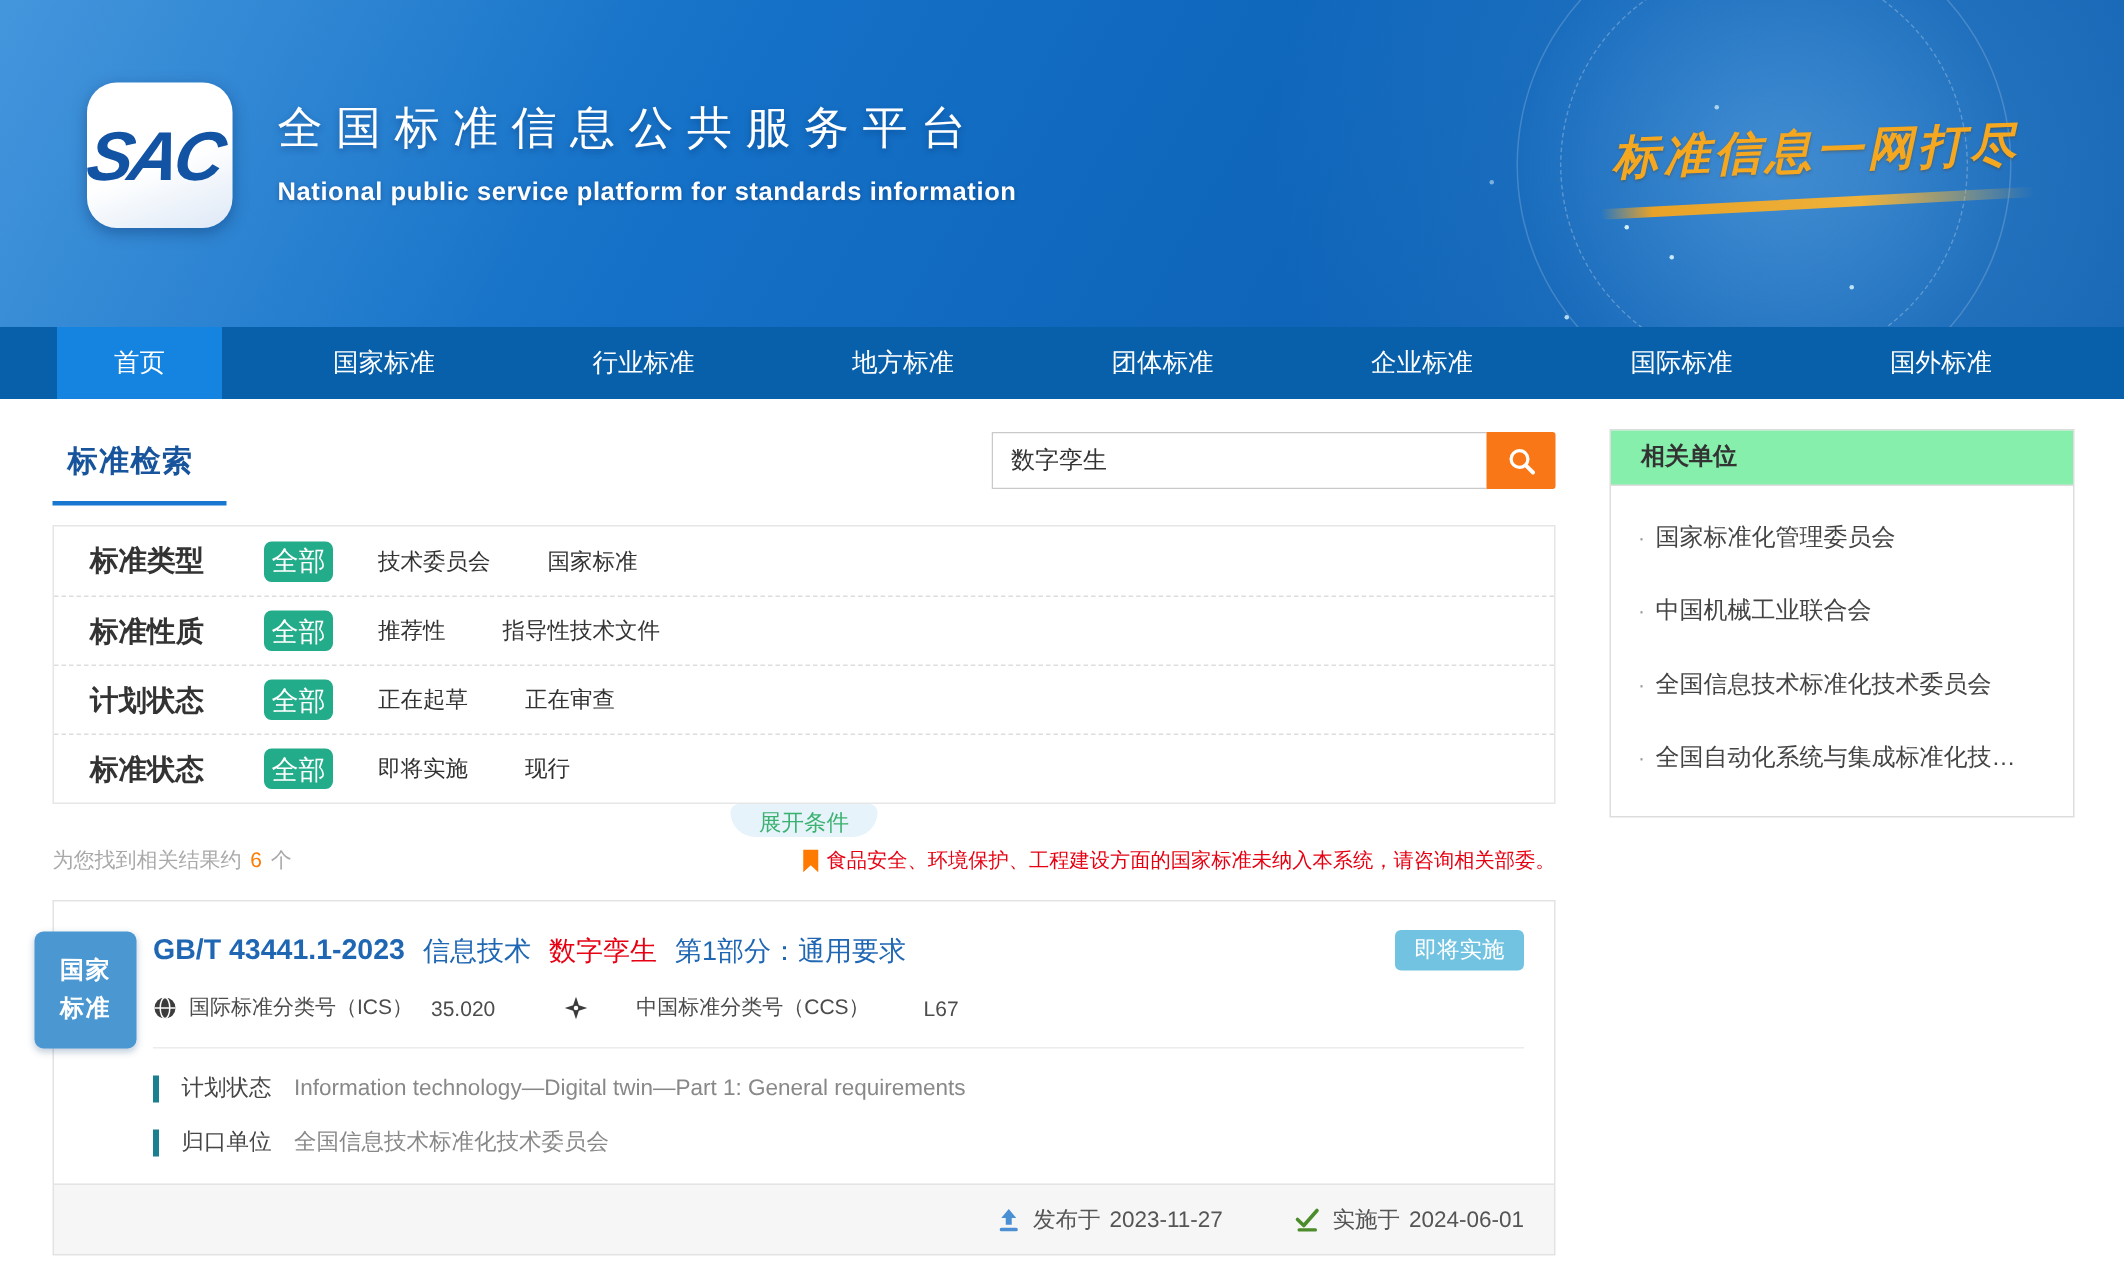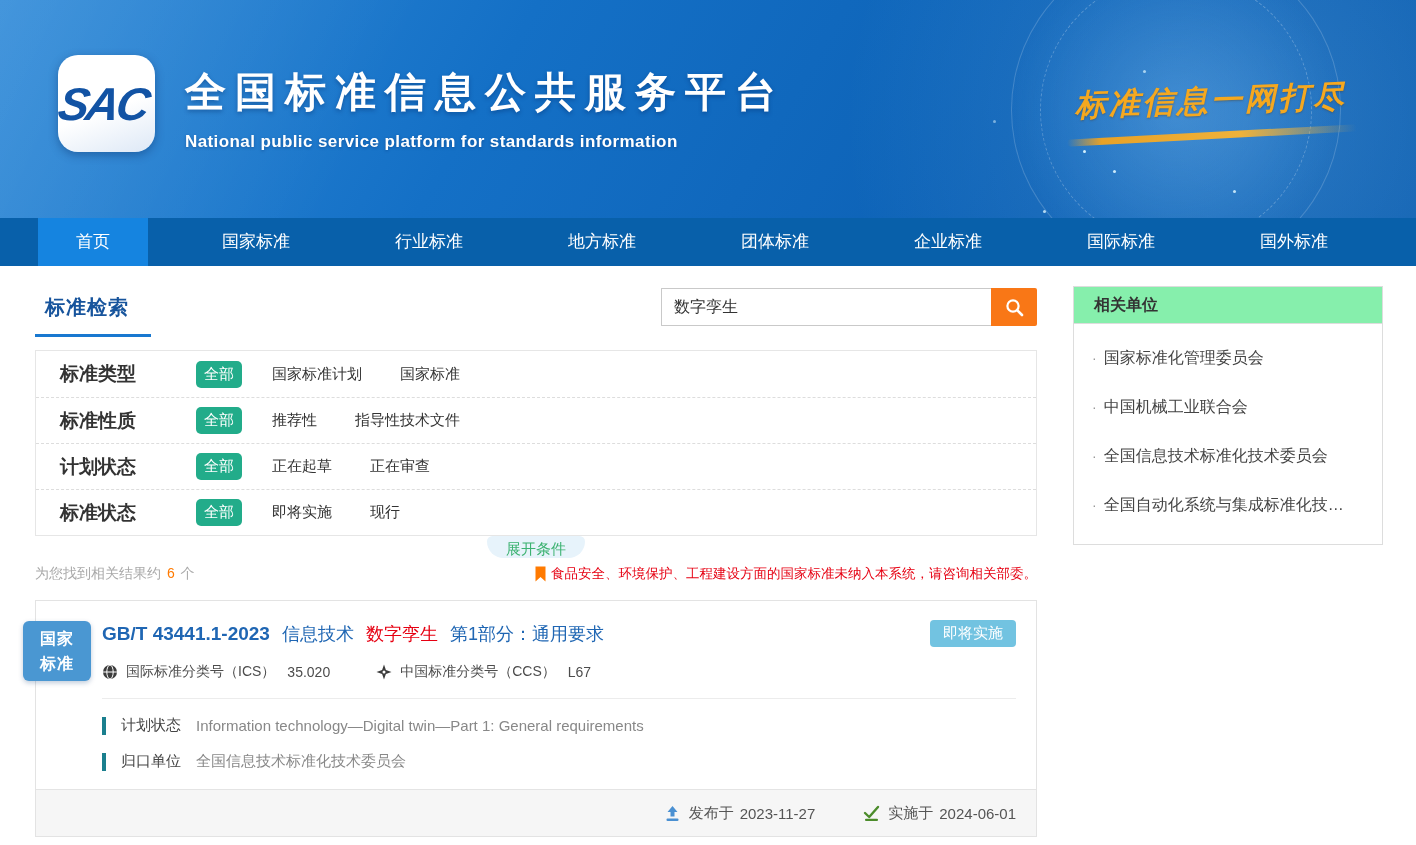--- a/index.html
+++ b/index.html
@@ -37,21 +37,21 @@
     width:97px; height:97px; border-radius:20px; flex:0 0 auto;
     background:linear-gradient(160deg,#ffffff 55%,#dde8f6 100%);
     box-shadow:0 3px 10px rgba(0,30,80,.35);
     display:flex; align-items:center; justify-content:center;
   }
   .sac-logo span{
     font-style:italic; font-weight:bold; font-size:46px; letter-spacing:-3px;
     color:#1253a4; transform:skewX(-10deg); padding-right:6px;
   }
   .title-block{ margin-left:30px; padding-top:10px; }
-  .site-title{ color:#fff; font-size:41px; font-weight:bold; letter-spacing:9px; text-shadow:0 2px 4px rgba(0,40,100,.4); }
+  .site-title{ color:#fff; font-size:30px; font-weight:normal; letter-spacing:9px; text-shadow:0 2px 4px rgba(0,40,100,.4); }
   .site-subtitle{ color:#fff; font-size:17px; font-weight:bold; letter-spacing:.4px; margin-top:12px; text-shadow:0 1px 3px rgba(0,40,100,.4); }
   .slogan-wrap{ position:absolute; right:55px; top:80px; width:300px; text-align:center; transform:rotate(-2deg); }
   .slogan{ font-family:"Liberation Serif","DejaVu Serif",serif; font-style:italic; font-weight:bold;
     font-size:31px; color:#f5a81f; letter-spacing:3px; text-shadow:0 1px 2px rgba(90,50,0,.35); }
   .slogan-line{ margin:10px auto 0; width:290px; height:7px; border-radius:4px;
     background:linear-gradient(90deg, rgba(232,162,40,0) 0%, #e8a228 12%, #efb23a 60%, rgba(232,162,40,0) 100%);
     transform:rotate(-1deg); }
 
   
   .main-nav{ width:100%; height:48px; background:var(--nav-blue,#0860aa); display:flex; padding-left:38px;gap:43px; }
@@ -71,55 +71,55 @@
   .search-input{ width:330px; height:38px; border:1px solid #c9c9c9; border-right:none;
     padding:0 12px; font-size:16px; color:#333; outline:none; border-radius:1px 0 0 1px; }
   .search-button{ width:46px; height:38px; border:none; background:var(--brand-orange,#f97716);
     display:flex; align-items:center; justify-content:center; cursor:pointer; border-radius:0 2px 2px 0; }
 
   
   .filter-panel{ margin-top:14px; border:1px solid #e6e6e6; background:#fff; }
   .filter-row{ display:flex; align-items:center; height:46px; padding:0 24px; }
   .filter-row + .filter-row{ border-top:1px dashed #ddd; }
   .filter-label{ width:76px; font-size:19px; font-weight:bold; color:#333; flex:0 0 auto; }
-  .badge-all{ margin-left:60px; width:46px; height:27px; border-radius:5px; flex:0 0 auto;
-    background:var(--badge-green,#22ac8a); color:#fff; font-size:15px;
+  .badge-all{ margin-left:40px; width:46px; height:27px; border-radius:5px; flex:0 0 auto;
+    background:var(--badge-green,#22ac8a); color:#fff; font-size:18px;
     display:flex; align-items:center; justify-content:center; cursor:pointer; }
   .filter-option{ margin-left:30px; font-size:15px; color:#333; cursor:pointer; }
   .filter-option + .filter-option{ margin-left:38px; }
 
   
   .expand-btn{ width:98px; height:22px; margin:0 auto; background:#e7f3fb; color:#3cb271;
     font-size:15px; text-align:center; line-height:25px; cursor:pointer;
     border-radius:6px 6px 18px 18px; }
 
   
   .results-row{ margin-top:7px; display:flex; justify-content:space-between; align-items:center; }
   .results-count{ font-size:14px; color:#a9a9a9; }
   .count-num{ color:#ff7a00; padding:0 2px; }
   .notice{ display:flex; align-items:center; font-size:13.5px; color:var(--highlight-red,#e60012); }
   .notice svg{ margin-right:5px; flex:0 0 auto; }
 
   
   .result-card{ position:relative; margin-top:17px; border:1px solid #e3e3e3; background:#fff; }
-  .type-badge{ position:absolute; left:-13px; top:20px; width:68px; height:60px; border-radius:6px;
+  .type-badge{ position:absolute; left:-13px; top:20px; width:68px; height:78px; border-radius:6px;
     background:var(--type-badge-blue,#4a97d2); box-shadow:0 2px 5px rgba(0,50,110,.25);
     color:#fff; font-size:16px; font-weight:bold; letter-spacing:1px;
     display:flex; flex-direction:column; align-items:center; justify-content:center; line-height:25px; }
   .card-body{ padding:19px 20px 18px 66px; }
   .card-title-row{ display:flex; align-items:center; }
   .std-code{ font-size:19px; font-weight:bold; color:var(--link-blue,#1f66b3); cursor:pointer; }
   .std-title{ font-size:18px; color:var(--link-blue,#1f66b3); margin-left:12px; cursor:pointer; }
   .std-title .sep{ margin-left:7px; }
   .std-title .hl{ color:var(--highlight-red,#e60012); margin-left:7px; }
   .status-badge{ margin-left:auto; background:var(--status-badge-blue,#72c3e1); color:#fff;
     font-size:15px; padding:4px 13px; border-radius:4px; }
   .card-meta-row{ display:flex; align-items:center; margin-top:16px; padding-bottom:17px; border-bottom:1px solid #ececec; }
   .meta-item{ display:flex; align-items:center; font-size:14px; color:#4c4c4c; }
-  .meta-item + .meta-item{ margin-left:46px; }
+  .meta-item + .meta-item{ margin-left:46px;gap:24px; }
   .meta-item svg{ margin-right:8px; }
   .meta-val{ margin-left:12px; }
   .info-row{ display:flex; align-items:center; margin-top:17px; }
   .info-bar{ width:4px; height:18px; background:var(--teal-bar,#1a7f8e); margin-right:15px; flex:0 0 auto; }
   .info-label{ font-size:15px; color:#454545; margin-right:15px; flex:0 0 auto; }
   .info-value{ font-size:15px; color:#888; }
   .card-footer{ height:47px; background:#f6f6f6; border-top:1px solid #e4e4e4;
     display:flex; align-items:center; justify-content:flex-end; padding-right:20px; }
   .date-item{ display:flex; align-items:center; font-size:15px; color:#555; }
   .date-item + .date-item{ margin-left:48px; }
@@ -183,21 +183,21 @@
             <line x1="13.4" y1="13.4" x2="18" y2="18" stroke="#fff" stroke-width="2.6" stroke-linecap="round"></line>
           </svg>
         </button>
       </div>
     </div>
 
     <div class="filter-panel">
       <div class="filter-row">
         <span class="filter-label">标准类型</span>
         <span class="badge-all">全部</span>
-        <span class="filter-option">国家标准计划</span>
+        <span class="filter-option">技术委员会</span>
         <span class="filter-option">国家标准</span>
       </div>
       <div class="filter-row">
         <span class="filter-label">标准性质</span>
         <span class="badge-all">全部</span>
         <span class="filter-option">推荐性</span>
         <span class="filter-option">指导性技术文件</span>
       </div>
       <div class="filter-row">
         <span class="filter-label">计划状态</span>

